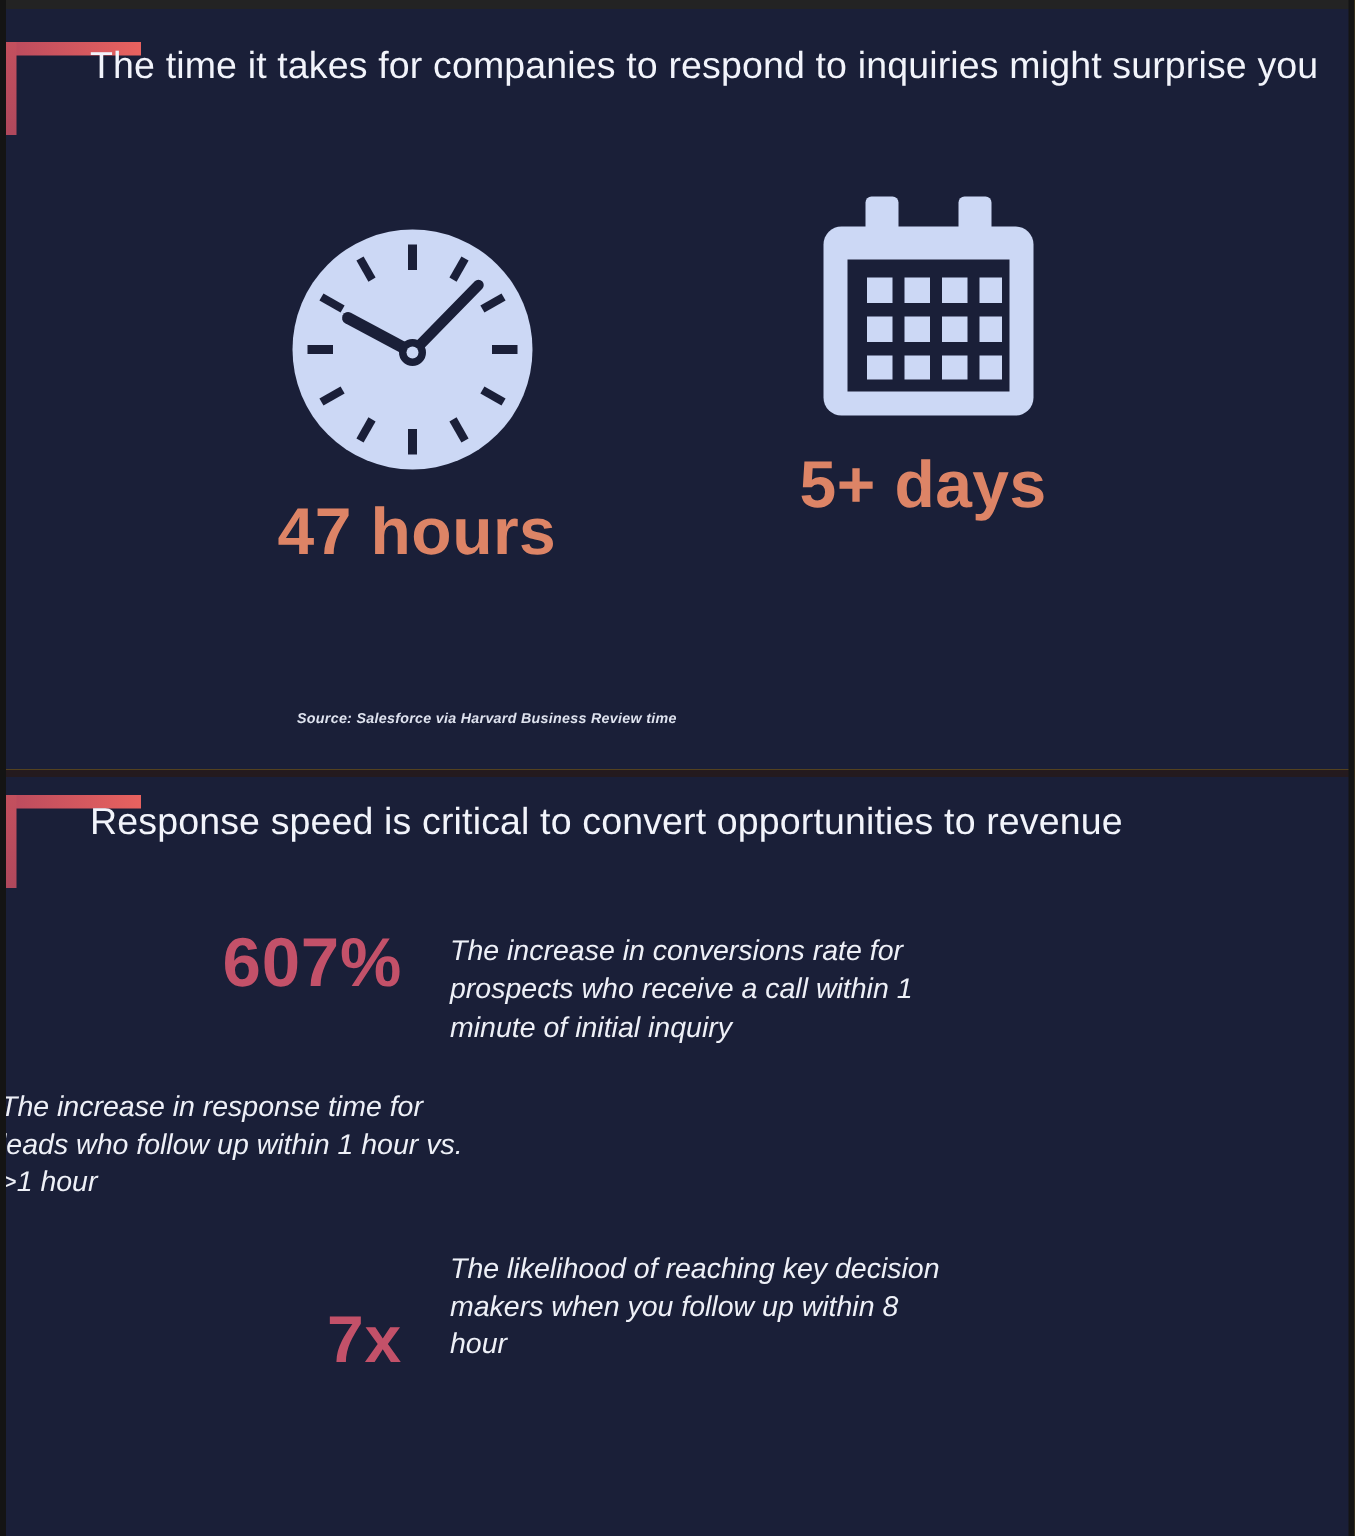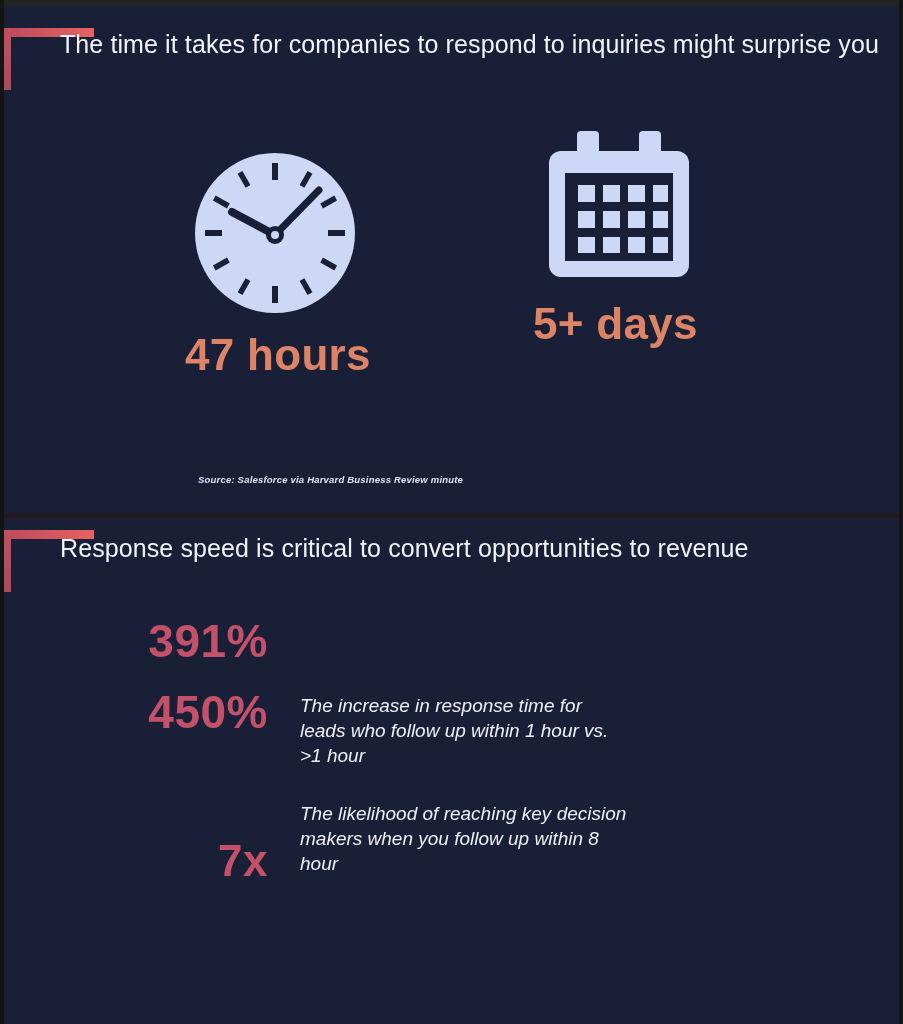--- a/index.html
+++ b/index.html
@@ -235,42 +235,42 @@
             <rect x="58" y="108" width="17" height="16"></rect>
             <rect x="83" y="108" width="17" height="16"></rect>
             <rect x="108" y="108" width="15" height="16"></rect>
           </g>
         </svg>
       </div>
 
       <div class="big-stat stat-days">5+ days</div>
     </div>
 
-    <div class="source-note source-one">Source: Salesforce via Harvard Business Review minute</div>
+    <div class="source-note source-one">Source: Salesforce via Harvard Business Review time</div>
   </div>
 
   <div class="section-divider"></div>
 
   <div class="section section-two">
 
     <div class="corner-bracket bracket-two">
       <div class="bar-h"></div>
       <div class="bar-v"></div>
     </div>
 
     <div class="section-heading heading-two">Response speed is critical to convert opportunities to revenue</div>
 
     <div class="stat-rows">
 
       <div class="stat-row row-1">
-        <div class="value">391%</div>
+        <div class="value">607%</div>
+        <div class="desc">The increase in conversions rate for prospects who receive a call within 1 minute of initial inquiry</div>
       </div>
 
       <div class="stat-row row-2">
-        <div class="value">450%</div>
         <div class="desc">The increase in response time for leads who follow up within 1 hour vs. &gt;1 hour</div>
       </div>
 
       <div class="stat-row row-3">
         <div class="value">7x</div>
         <div class="desc">The likelihood of reaching key decision makers when you follow up within 8 hour</div>
       </div>
 
     </div>
 

